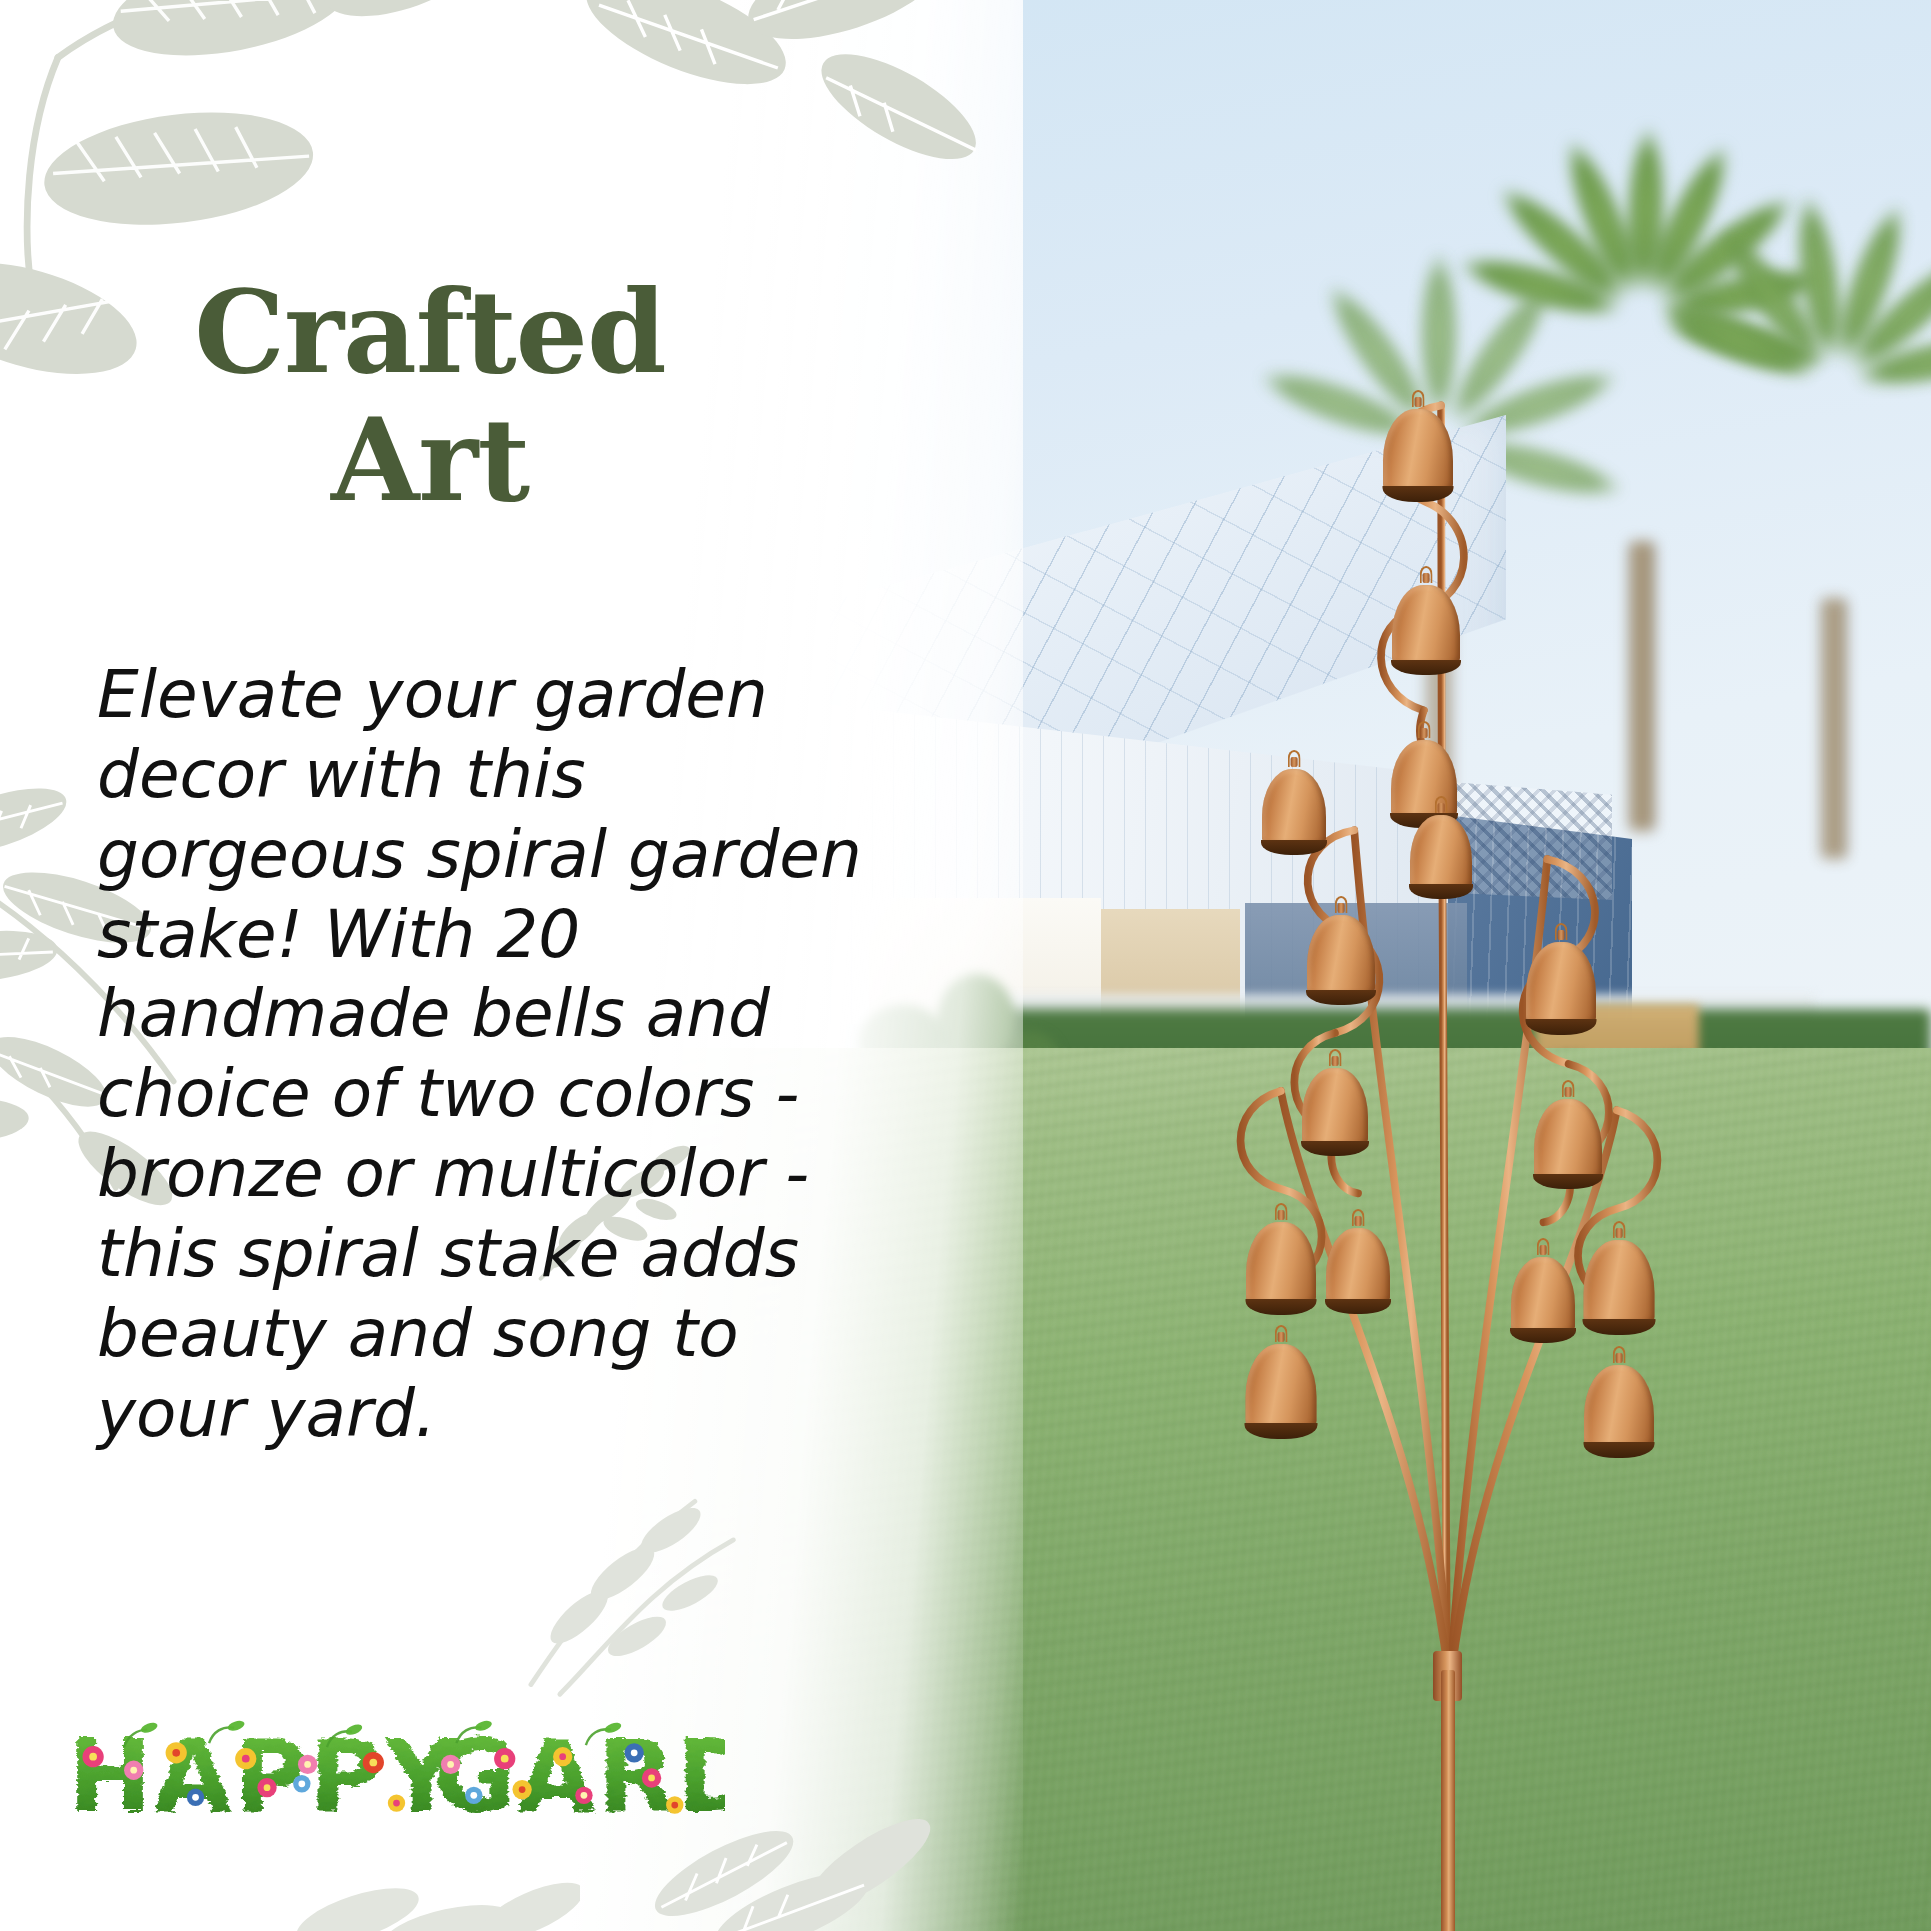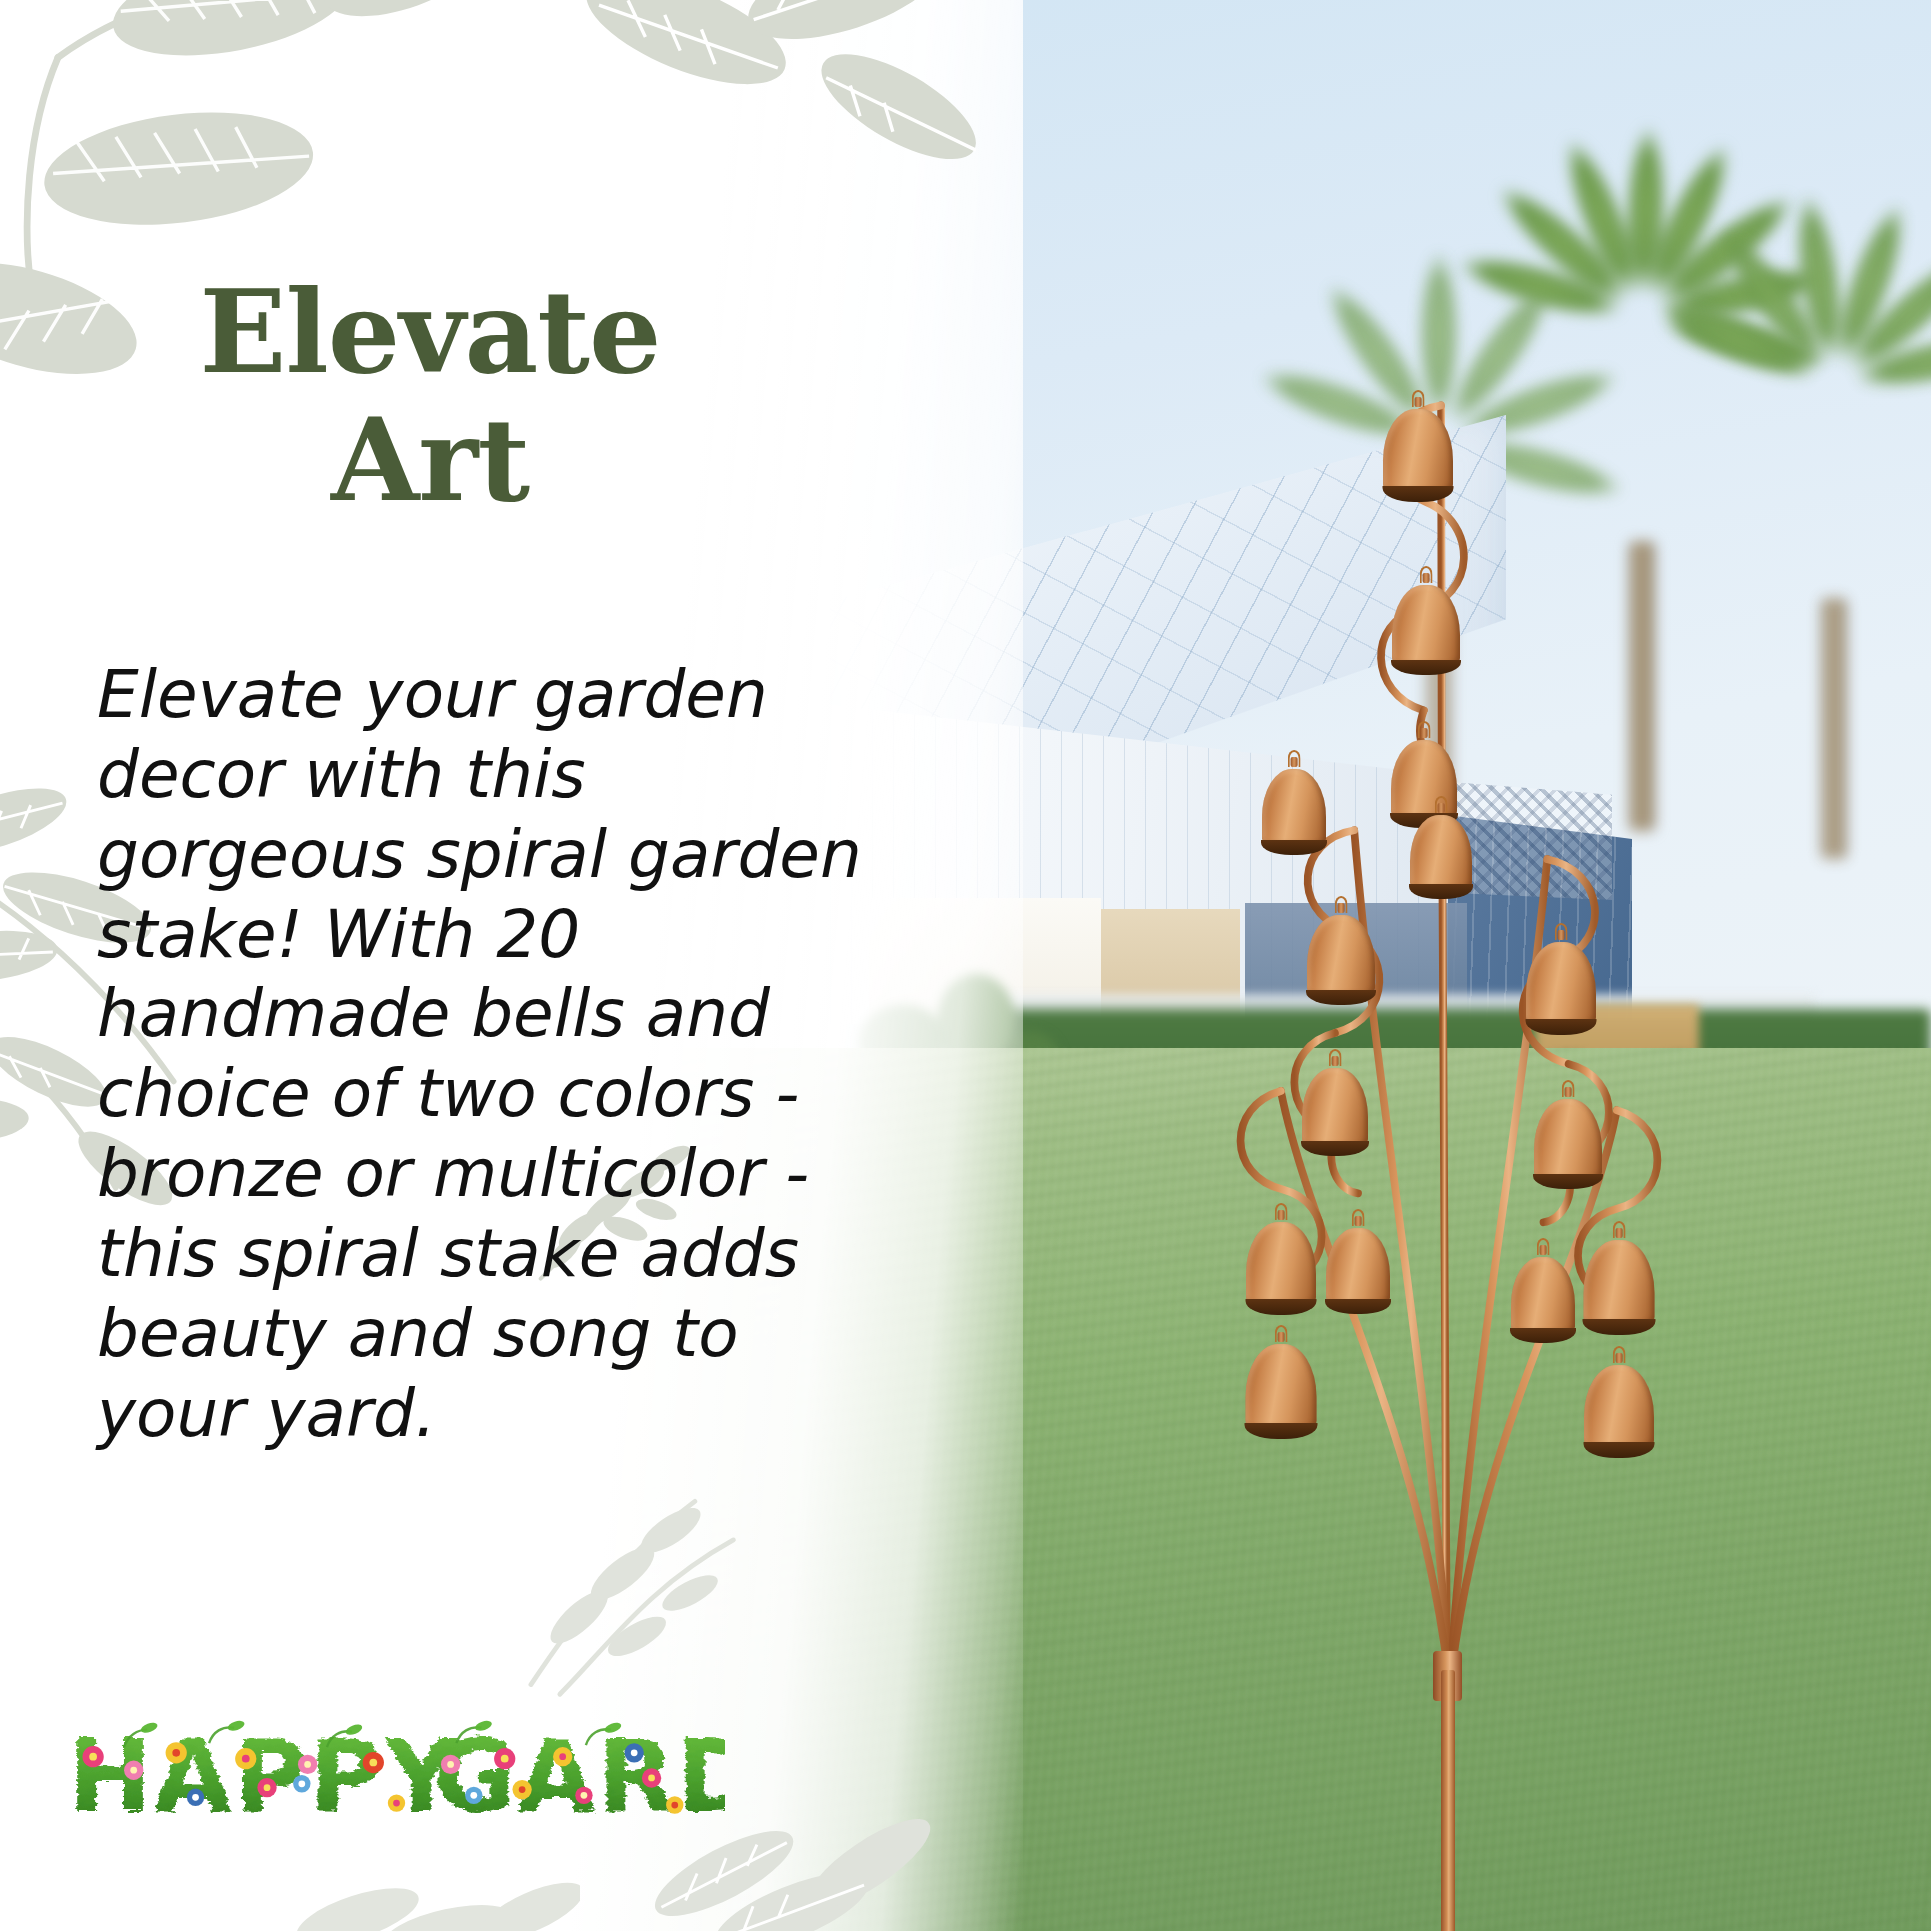--- a/index.html
+++ b/index.html
@@ -499,21 +499,21 @@
     <svg viewBox="0 0 300 130" width="290" height="126">
       <g fill="#e2e5de">
         <ellipse cx="70" cy="80" rx="66" ry="22" transform="rotate(-18 70 80)"></ellipse>
         <ellipse cx="165" cy="95" rx="70" ry="23" transform="rotate(-12 165 95)"></ellipse>
         <ellipse cx="250" cy="75" rx="58" ry="20" transform="rotate(-24 250 75)"></ellipse>
       </g>
     </svg>
   </div>
 
   <h1 class="headline">
-    <span class="l2">Elevate Art</span>
+    <span class="l2">Crafted Art</span>
   </h1>
 
   <p class="body-copy">Elevate your garden decor with this gorgeous spiral garden stake! With 20 handmade bells and choice of two colors - bronze or multicolor - this spiral stake adds beauty and song to your yard.</p>
 
   <div class="logo">
     <svg viewBox="0 0 680 130" width="657" height="126">
       <defs>
         <linearGradient id="grass" x1="0" y1="0" x2="0" y2="1">
           <stop offset="0" stop-color="#6dc23f"></stop>
           <stop offset="0.5" stop-color="#4ca22e"></stop>

